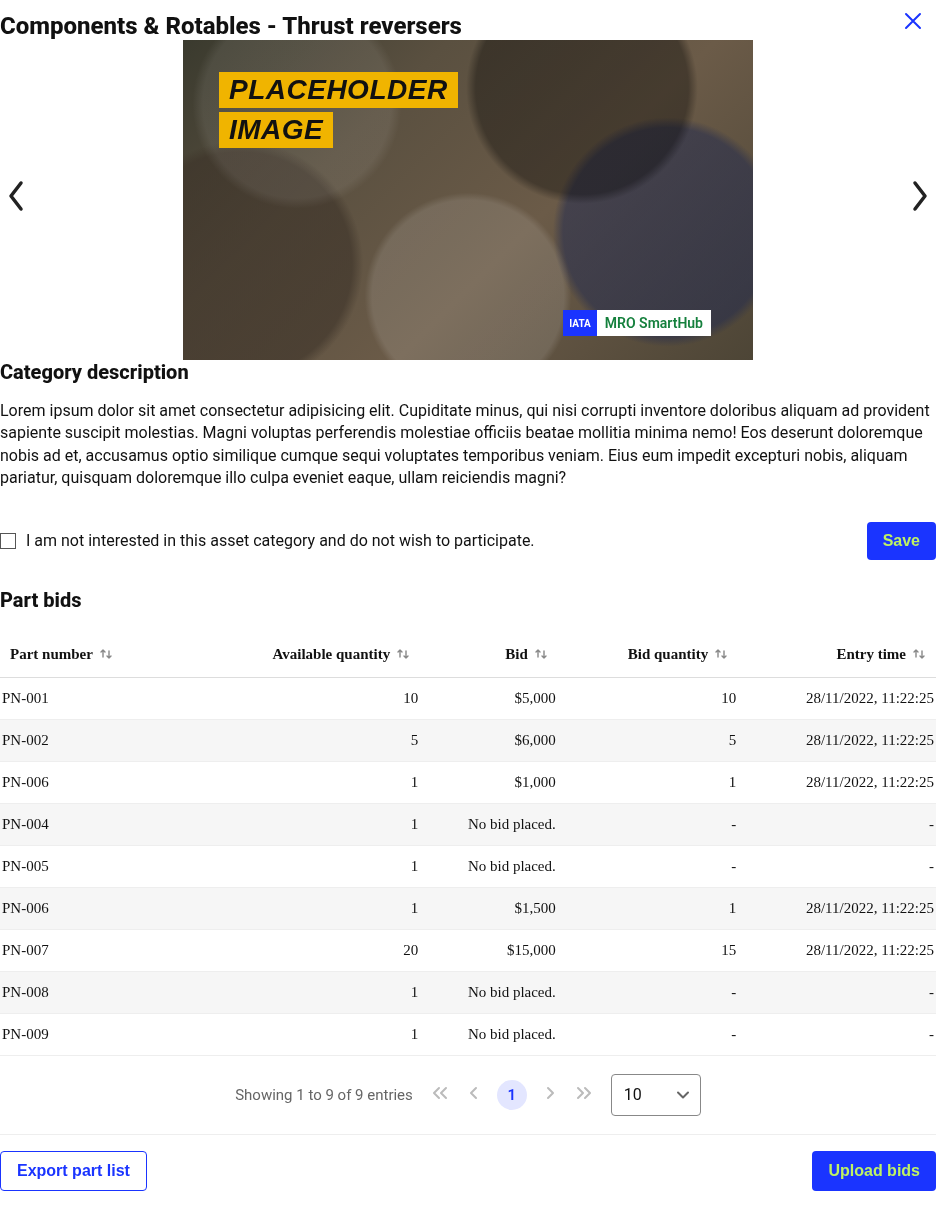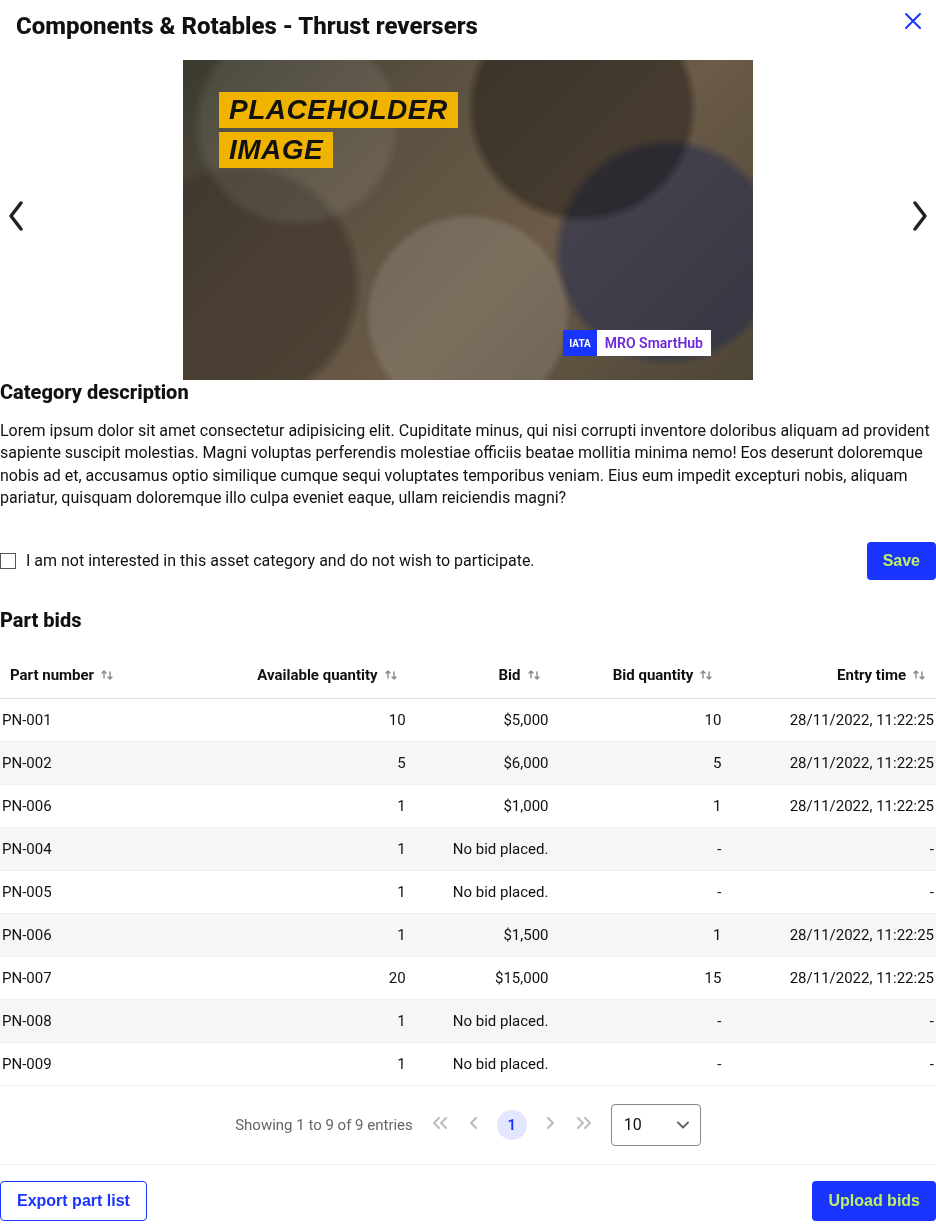--- a/index.html
+++ b/index.html
@@ -1,20 +1,20 @@
 <!DOCTYPE html>
 <html><head>
   <meta charset="utf-8">
   <style>
     * { box-sizing: border-box; margin: 0; padding: 0; }
     body { font-family: -apple-system, BlinkMacSystemFont, "Segoe UI", Roboto, Helvetica, Arial, sans-serif; width: 936px; background: #fff; color: #111; }
-    .header { display: flex; justify-content: space-between; align-items: flex-start; padding: 12px 0 0 16px; }
+    .header { display: flex; justify-content: space-between; align-items: flex-start; padding: 12px 0 0 0; }
     .header h1 { font-size: 24px; font-weight: 800; }
     .close-btn { color: #1a34ff; cursor: pointer; padding-right: 14px; }
-    .carousel-wrap { display: flex; align-items: center; gap: 0; margin-top: 20px; }
+    .carousel-wrap { display: flex; align-items: center; gap: 0; }
     .chev { font-size: 32px; color: #222; cursor: pointer; padding: 0 6px; user-select: none; }
     .carousel-img {
       flex: 1; height: 320px; margin: 0 auto; max-width: 570px;
       background: linear-gradient(135deg, #3a3a2e 0%, #5a5040 30%, #6b5b48 60%, #4d4536 100%);
       position: relative; overflow: hidden;
     }
     
     .carousel-img::before {
       content: ""; position: absolute; inset: 0;
       background:
@@ -31,35 +31,35 @@
     .placeholder-line {
       background: #f0b400; color: #111; font-weight: 900; font-style: italic;
       font-size: 28px; padding: 2px 10px; display: inline-block; margin-bottom: 4px;
       letter-spacing: 0.5px;
     }
     .watermark {
       position: absolute; bottom: 24px; right: 42px; z-index: 2;
       display: flex; align-items: stretch; height: 26px;
     }
     .watermark .logo { background: #1a34ff; color: #fff; font-size: 10px; font-weight: 700; display:flex; align-items:center; padding: 0 6px; }
-    .watermark .txt { background: #fff; color: #6d28d9; font-size: 14px; font-weight: 600; display:flex; align-items:center; padding: 0 8px; }
+    .watermark .txt { background: #fff; color: #15803d; font-size: 14px; font-weight: 600; display:flex; align-items:center; padding: 0 8px; }
 
     h2.section-title { font-size: 20px; font-weight: 800; }
     p.desc { font-size: 16px; line-height: 1.4; margin-top: 16px; }
 
     .optout-row { display: flex; align-items: center; justify-content: space-between; margin-top: 32px; }
     .optout-left { display: flex; align-items: center; gap: 10px; font-size: 16px; }
     .chkbox { width: 16px; height: 16px; border: 1.5px solid #555; display:inline-block; }
     .btn { font-size: 16px; font-weight: 700; padding: 10px 16px; border-radius: 4px; cursor: pointer; border: none; }
     .btn-primary { background: #1a34ff; color: #bef264; }
     .btn-outline { background: #fff; color: #1a34ff; border: 1.5px solid #1a34ff; }
 
     h2.table-title { font-size: 20px; font-weight: 800; margin-top: 28px; }
 
-    table.bids { width: 100%; border-collapse: collapse; margin-top: 20px; }
+    table.bids { width: 100%; border-collapse: collapse; margin-top: 20px; font-family: Liberation Serif, serif; }
     table.bids thead th { text-align: left; font-size: 15px; font-weight: 700; padding: 14px 10px; border-bottom: 1px solid #ddd; white-space: nowrap; }
     table.bids thead th.num, table.bids tbody td.num { text-align: right; }
     table.bids tbody td { font-size: 15px; padding: 12px 2px; border-bottom: 1px solid #eee; }
     table.bids tbody tr:nth-child(even) td { background: #f6f6f6; }
     .sort-icon { display: inline-block; vertical-align: middle; margin-left: 6px; }
     .sort-icon svg { display: block; }
     .th-inner { display: inline-flex; align-items: center; }
     .th-inner.right { justify-content: flex-end; width: 100%; }
 
     .paginator { display: flex; align-items: center; justify-content: center; gap: 18px; padding: 18px 0; border-bottom: 1px solid #eee; }

